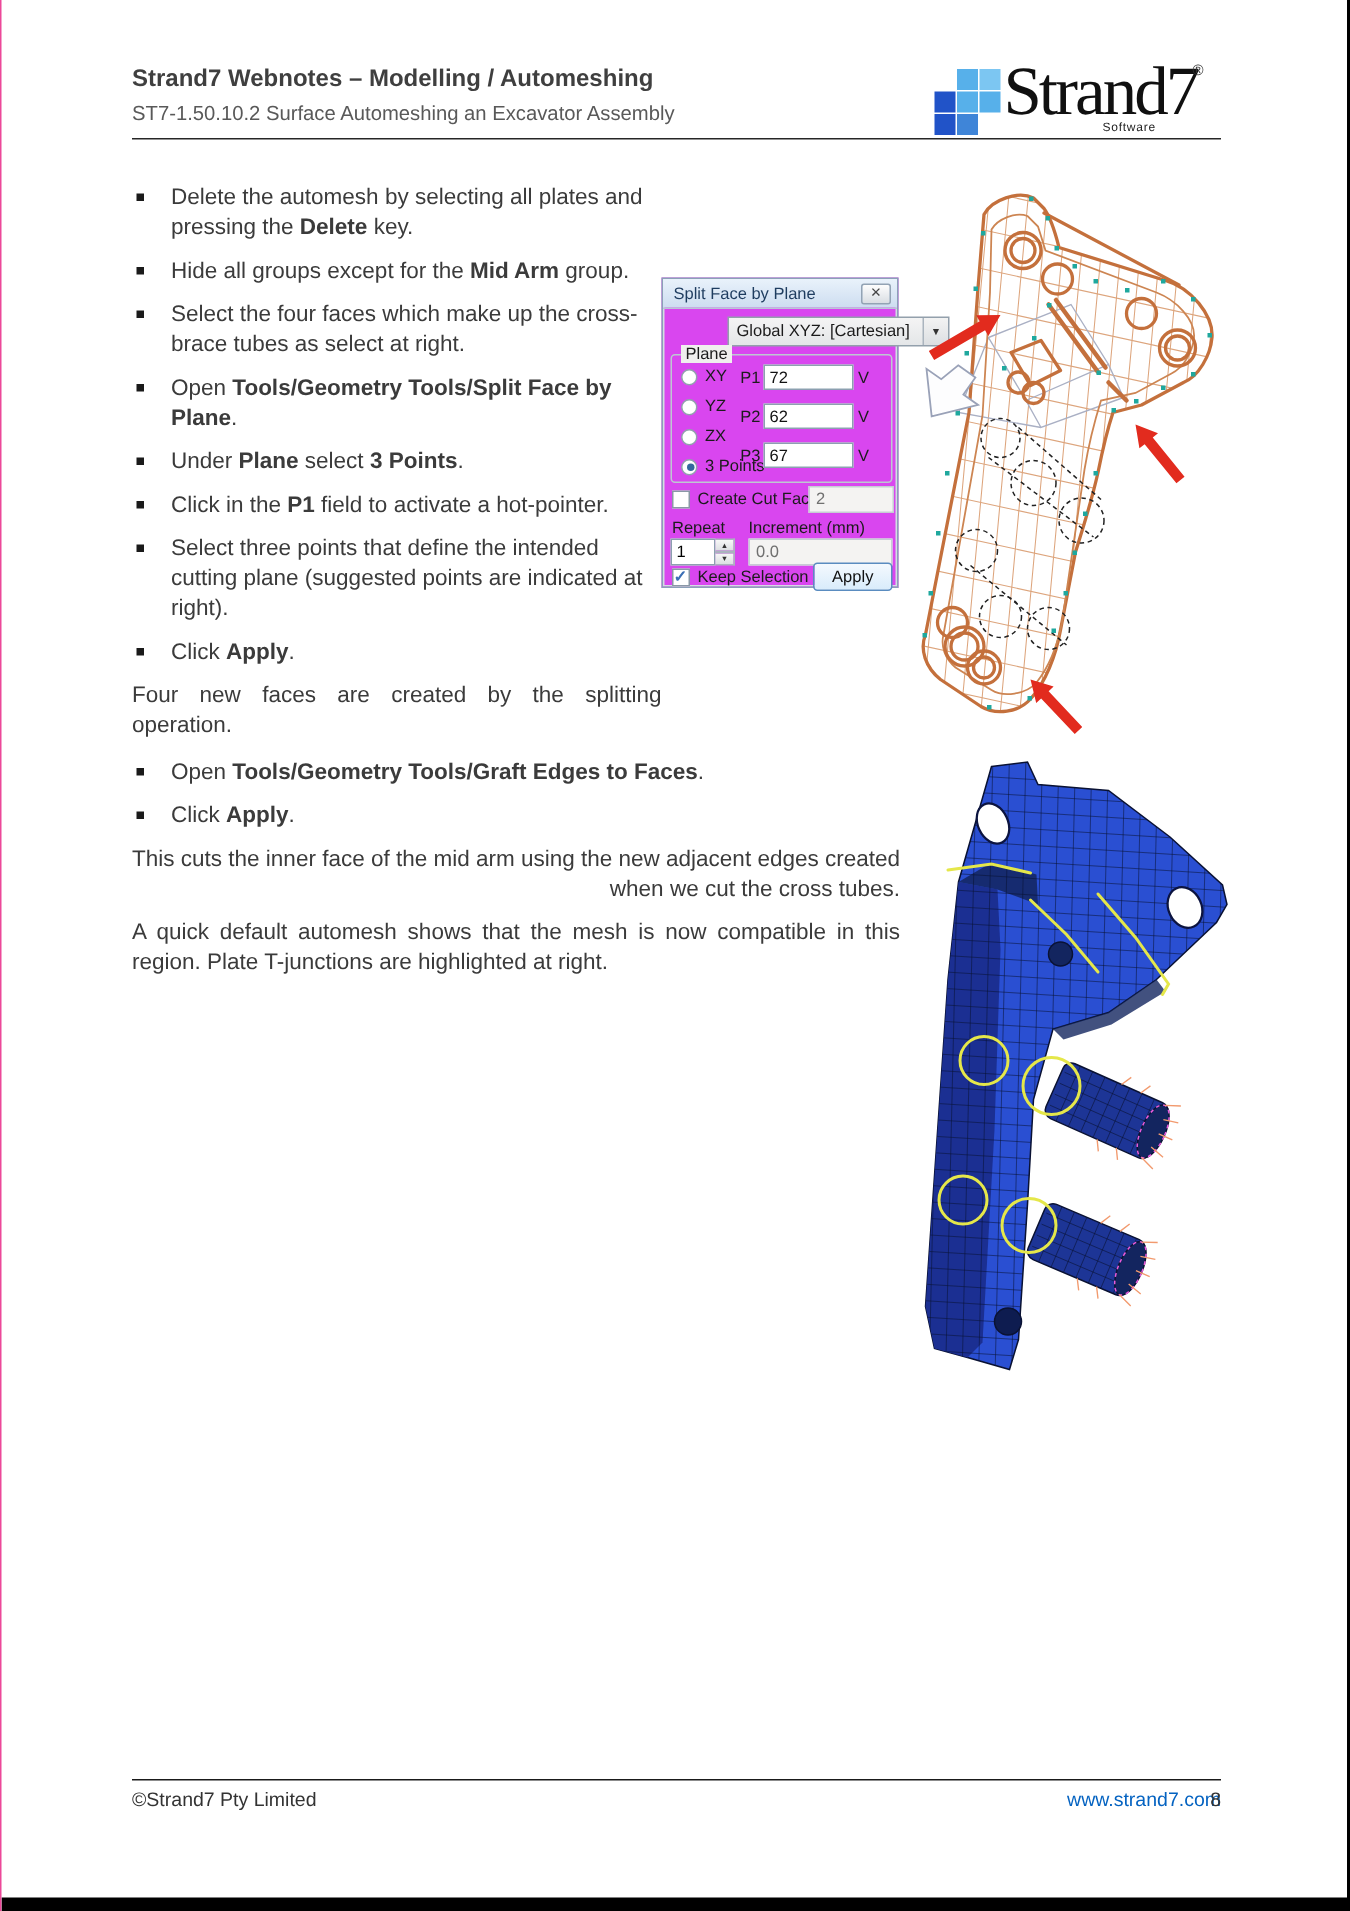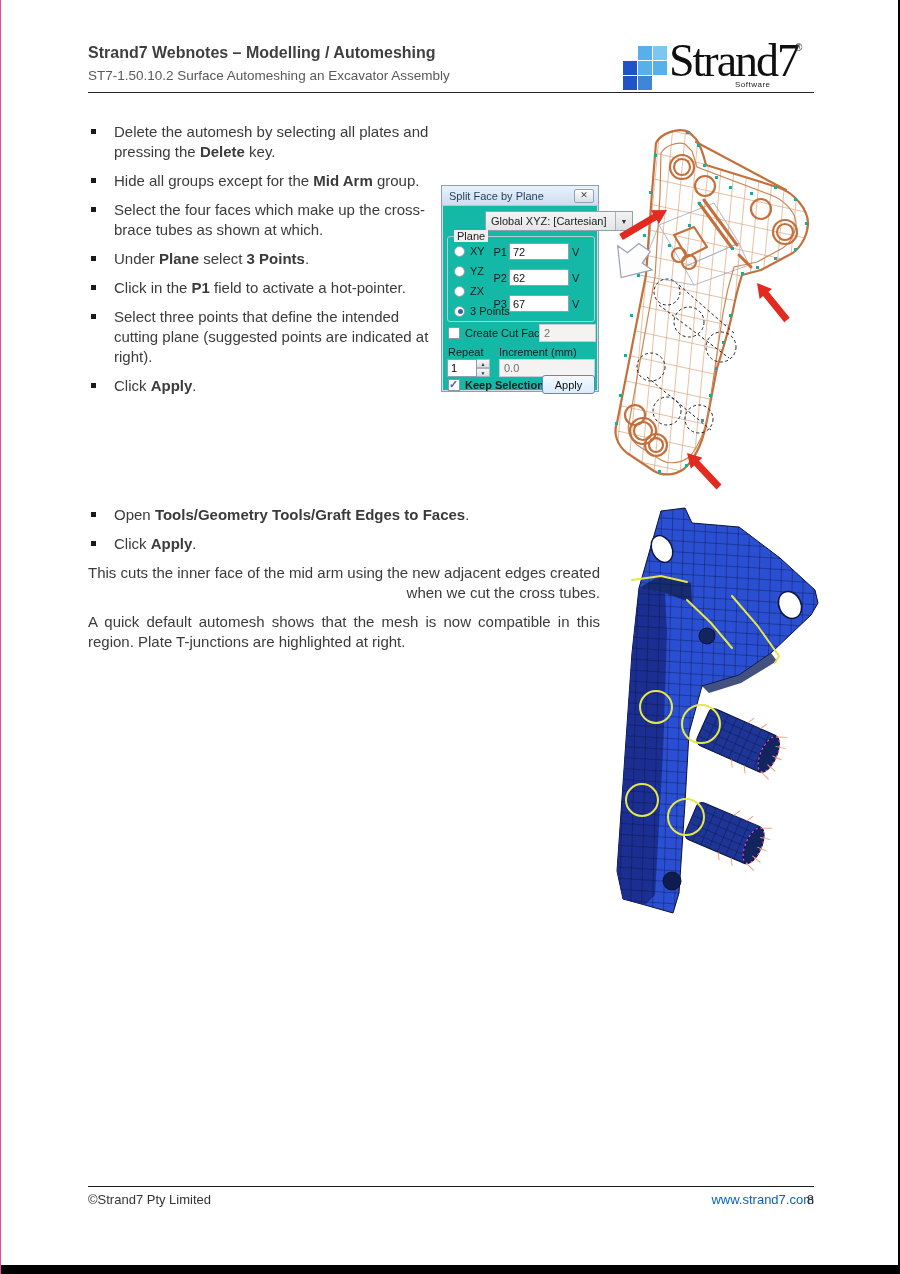--- a/index.html
+++ b/index.html
@@ -28,21 +28,21 @@
   .sec{position:absolute;font-size:15px;line-height:20px;color:#3b3b3b;}
   .sec1{left:87px;top:122px;width:353px;}
   .sec2{left:87px;top:505px;width:512px;}
   ul.blist{list-style:none;margin:0;padding:0;}
   ul.blist li{position:relative;padding-left:26px;margin-bottom:9px;}
   ul.blist li::before{content:"";position:absolute;left:3px;top:7px;width:5px;height:5px;background:#1a1a1a;}
   .para{margin:0 0 9px 0;text-align:right;}
   .just{text-align:justify;}
 
   
-  .dlg{position:absolute;left:440px;top:185px;width:158px;height:207px;background:#14b8a6;
+  .dlg{position:absolute;left:440px;top:185px;width:158px;height:207px;background:#d946ef;
        border:1px solid #8ba0b8;box-shadow:0 0 0 1px #d4dbe4 inset;font-size:11px;color:#1b1b1b;box-sizing:border-box;}
   .dlg *{box-sizing:border-box;}
   .dlg-title{position:absolute;left:0;top:0;width:100%;height:20px;
        background:linear-gradient(#e9f2fb,var(--dialog_titlebar,#cddeF0));border-bottom:1px solid #b9c6d6;
        display:flex;align-items:center;padding:0 4px 0 7px;color:#1e3c5f;}
   .dlg-title .t{flex:1;}
   .dlg-close{width:20px;height:14px;border:1px solid #93a3b4;border-radius:2px;
        background:linear-gradient(#fdfdfd,#d9dee3);display:flex;align-items:center;justify-content:center;
        font-size:9px;color:#444;line-height:1;}
   .combo{position:absolute;left:5px;top:25px;width:148px;height:20px;border:1px solid #93a0ac;
@@ -66,21 +66,21 @@
        color:#707070;font:11px "Liberation Sans",sans-serif;padding:0 4px;}
   .lbl-repeat{position:absolute;left:6px;top:160px;}
   .lbl-incr{position:absolute;left:57px;top:160px;}
   .spinwrap{position:absolute;left:5px;top:173px;display:flex;}
   .spinwrap input{width:30px;height:18px;border:1px solid #8ca0b0;font:11px "Liberation Sans",sans-serif;padding:0 3px;}
   .spinbtns{width:13px;height:18px;display:flex;flex-direction:column;}
   .spinbtns div{flex:1;border:1px solid #aab4be;border-left:none;background:linear-gradient(#f7f7f7,#dcdfe2);
        font-size:5px;display:flex;align-items:center;justify-content:center;color:#333;}
   .incr-input{position:absolute;left:57px;top:173px;width:96px;height:18px;border:1px solid #c6cdd4;background:#f4f3f2;
        color:#707070;font:11px "Liberation Sans",sans-serif;padding:0 4px;}
-  .keep{position:absolute;left:6px;top:193px;display:flex;align-items:center;gap:5px;font-weight:bold;}
+  .keep{position:absolute;left:6px;top:193px;display:flex;align-items:center;gap:5px;}
   .apply{position:absolute;left:100px;top:189px;width:53px;height:19px;border:1px solid #5a8cc0;border-radius:3px;
        background:linear-gradient(#f4f9fe,#d9ecfb);font:11px "Liberation Sans",sans-serif;color:#101010;
        display:flex;align-items:center;justify-content:center;}
 
   
   .illus{position:absolute;}
   .illus-top{left:598px;top:115px;width:252px;height:380px;}
   .illus-bottom{left:598px;top:503px;width:252px;height:430px;}
   svg .o-thick{stroke:var(--mesh_orange,#c4703c);stroke-width:2.2;fill:none;stroke-linejoin:round;stroke-linecap:round;}
   svg .o-med{stroke:#cd8552;stroke-width:1.2;fill:none;}
@@ -122,26 +122,28 @@
     </div>
     <div class="logo-word">Strand7</div>
     <div class="logo-reg">®</div>
     <div class="logo-soft">Software</div>
   </div>
 
   <div class="sec sec1">
     <ul class="blist">
       <li><span>Delete the automesh by selecting all plates and pressing the </span><b>Delete</b><span> key.</span></li>
       <li><span>Hide all groups except for the </span><b>Mid Arm</b><span> group.</span></li>
-      <li><span>Select the four faces which make up the cross-brace tubes as shown at which.</span></li>
+      <li><span>Select the four faces which make up the cross-brace tubes as select at right.</span></li>
+      <li><span>Open </span><b>Tools/Geometry Tools/Split Face by Plane</b><span>.</span></li>
       <li><span>Under </span><b>Plane</b><span> select </span><b>3 Points</b><span>.</span></li>
       <li><span>Click in the </span><b>P1</b><span> field to activate a hot-pointer.</span></li>
       <li><span>Select three points that define the intended cutting plane (suggested points are indicated at right).</span></li>
       <li><span>Click </span><b>Apply</b><span>.</span></li>
     </ul>
+    <p class="para just">Four new faces are created by the splitting operation.</p>
   </div>
 
   <div class="sec sec2">
     <ul class="blist">
       <li><span>Open </span><b>Tools/Geometry Tools/Graft Edges to Faces</b><span>.</span></li>
       <li><span>Click </span><b>Apply</b><span>.</span></li>
     </ul>
     <p class="para">This cuts the inner face of the mid arm using the new adjacent edges created when we cut the cross tubes.</p>
     <p class="para just">A quick default automesh shows that the mesh is now compatible in this region.  Plate T-junctions are highlighted at right.</p>
   </div>

